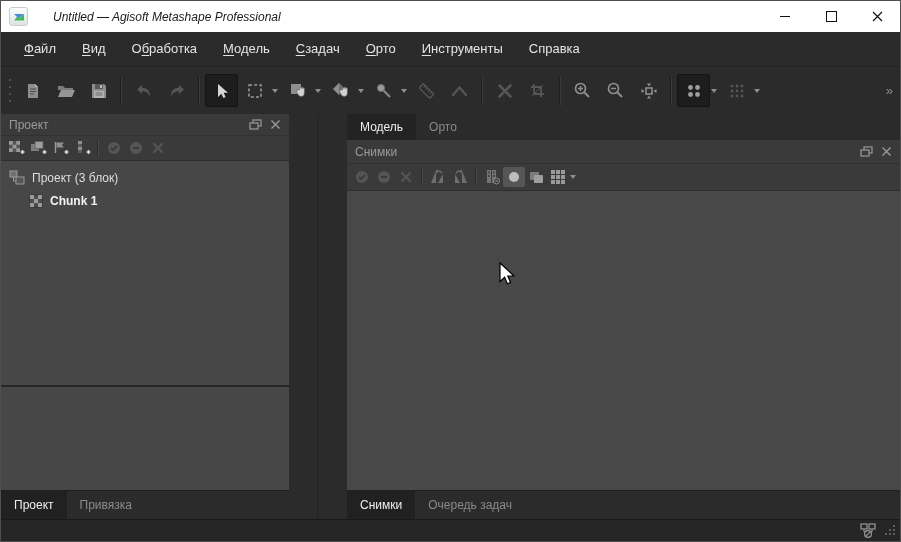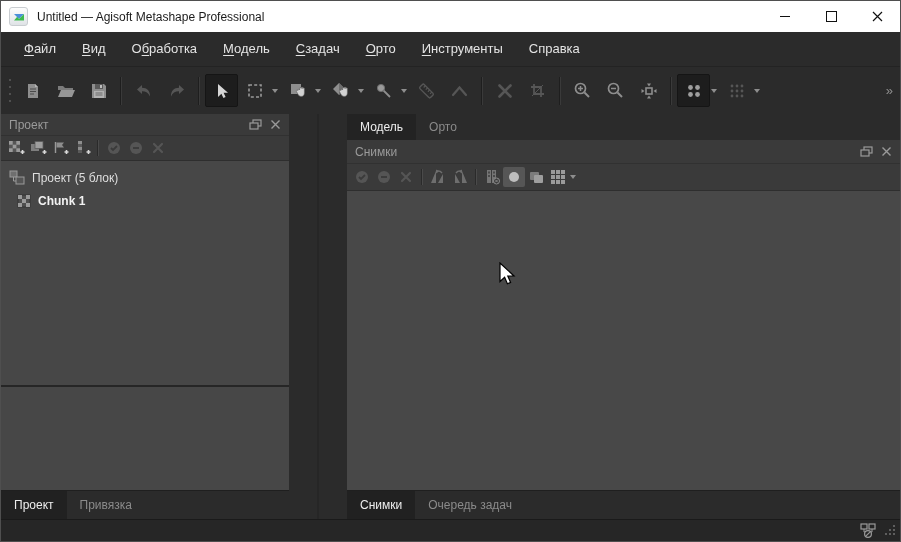--- a/index.html
+++ b/index.html
@@ -7,21 +7,21 @@
     width:901px;height:542px;position:relative;box-sizing:border-box;
     font-family:"Liberation Sans",sans-serif;
     border:1px solid #4f4f4f;background:#2b2b2b;
     display:flex;flex-direction:column;overflow:hidden;
   }
   
   .titlebar{flex:0 0 31px;background:#ffffff;display:flex;align-items:center;}
   .app-icon{width:17px;height:17px;margin-left:8px;border-radius:3px;
     background:linear-gradient(#fdfdfd,#dfe3e6);border:1px solid #c9cdd1;
     display:flex;align-items:center;justify-content:center;}
-  .title-text{font-size:12px;color:#1b1b1b;margin-left:9px;}
+  .title-text{font-size:12px;color:#1b1b1b;margin-left:25px;font-style:italic;}
   .win-controls{margin-left:auto;display:flex;height:100%;}
   .win-btn{width:46px;display:flex;align-items:center;justify-content:center;}
   .glyph-min{width:10px;height:1px;background:#111;}
   .glyph-max{width:9px;height:9px;border:1px solid #111;}
   
   .menubar{flex:0 0 34px;display:flex;align-items:flex-end;background:#2b2b2b;padding-left:10px;}
   .menu-item{padding:0 13px;font-size:13px;color:#e4e4e4;line-height:34px;cursor:default;}
   .accel{text-decoration:underline;text-underline-offset:2px;}
   
   .toolbar{flex:0 0 47px;display:flex;align-items:center;background:#2b2b2b;
@@ -48,21 +48,21 @@
   .panel-header .ph-icons{margin-left:auto;display:flex;gap:8px;align-items:center;}
   .panel-toolbar{flex:0 0 24px;background:#3a3a3a;display:flex;align-items:center;
     padding:0 4px;border-bottom:1px solid #2e2e2e;}
   .pt-btn{width:22px;height:20px;display:flex;align-items:center;justify-content:center;border-radius:2px;}
   .pt-btn.active{background:#565656;}
   .pt-sep{width:1px;height:16px;background:#2a2a2a;border-right:1px solid #4a4a4a;margin:0 4px;}
   
   .tree{flex:1;background:#474747;padding-top:5px;overflow:hidden;}
   .tree-row{height:23px;display:flex;align-items:center;gap:7px;padding-left:8px;
     font-size:12px;color:#dedede;}
-  .tree-row.child{padding-left:16px;font-weight:bold;color:#f3f3f3;}
+  .tree-row.child{padding-left:28px;font-weight:bold;color:#f3f3f3;}
   .h-split{flex:0 0 2px;background:#262626;}
   .empty-pane{flex:0 0 103px;background:#474747;}
   
   .tabstrip{flex:0 0 28px;background:#2b2b2b;display:flex;align-items:stretch;
     border-top:1px solid #1f1f1f;}
   .tab{display:flex;align-items:center;padding:0 13px;font-size:12px;color:#8a8a8a;cursor:default;}
   .tab.active{background:#212121;color:#ededed;}
   
   .view-tabs{flex:0 0 26px;background:#2b2b2b;display:flex;align-items:stretch;}
   .view-tabs .tab.active{background:#232323;}
@@ -365,21 +365,21 @@
         </div>
       </div>
 
       <div class="tree">
         <div class="tree-row">
           <svg width="16" height="15" viewBox="0 0 16 15">
               <rect x="1" y="1" width="7" height="6" fill="#6f6f6f" stroke="#9a9a9a" stroke-width="1"></rect>
               <rect x="7" y="7" width="8" height="7" fill="#555" stroke="#9a9a9a" stroke-width="1"></rect>
               <path d="M4.5 7 v4 h2.5" fill="none" stroke="#9a9a9a" stroke-width="1"></path>
             </svg>
-          <span>Проект (5 блок)</span>
+          <span>Проект (3 блок)</span>
         </div>
         <div class="tree-row child">
           <svg width="14" height="14" viewBox="0 0 14 14">
               <rect x="1" y="1" width="12" height="12" fill="#4e4e4e" stroke="#2f2f2f" stroke-width="0.8"></rect>
               <g fill="#9a9a9a">
                 <rect x="1" y="1" width="4" height="4"></rect>
                 <rect x="9" y="1" width="4" height="4"></rect>
                 <rect x="5" y="5" width="4" height="4"></rect>
                 <rect x="1" y="9" width="4" height="4"></rect>
                 <rect x="9" y="9" width="4" height="4"></rect>

